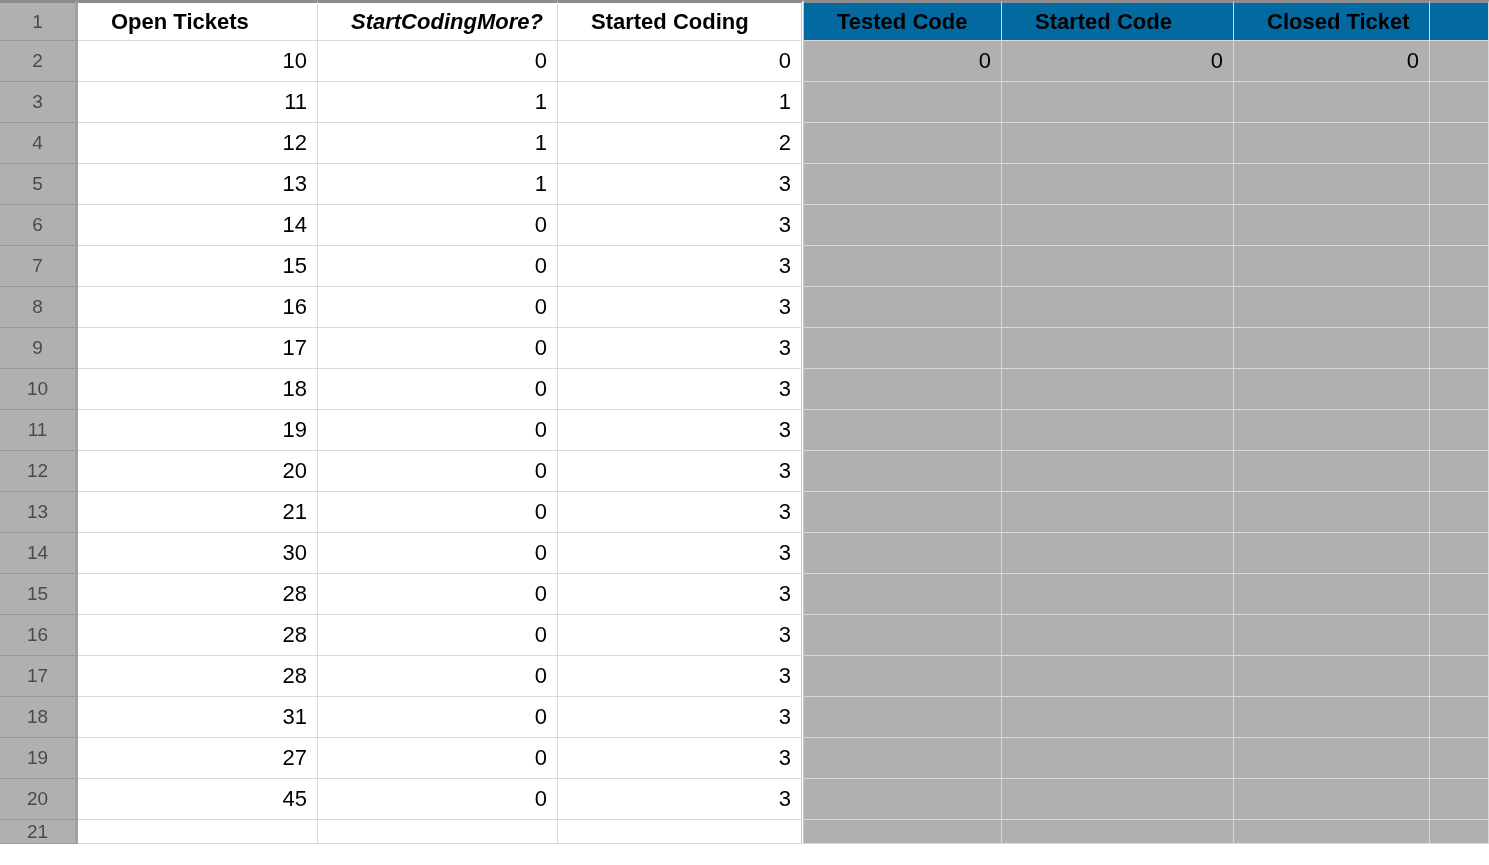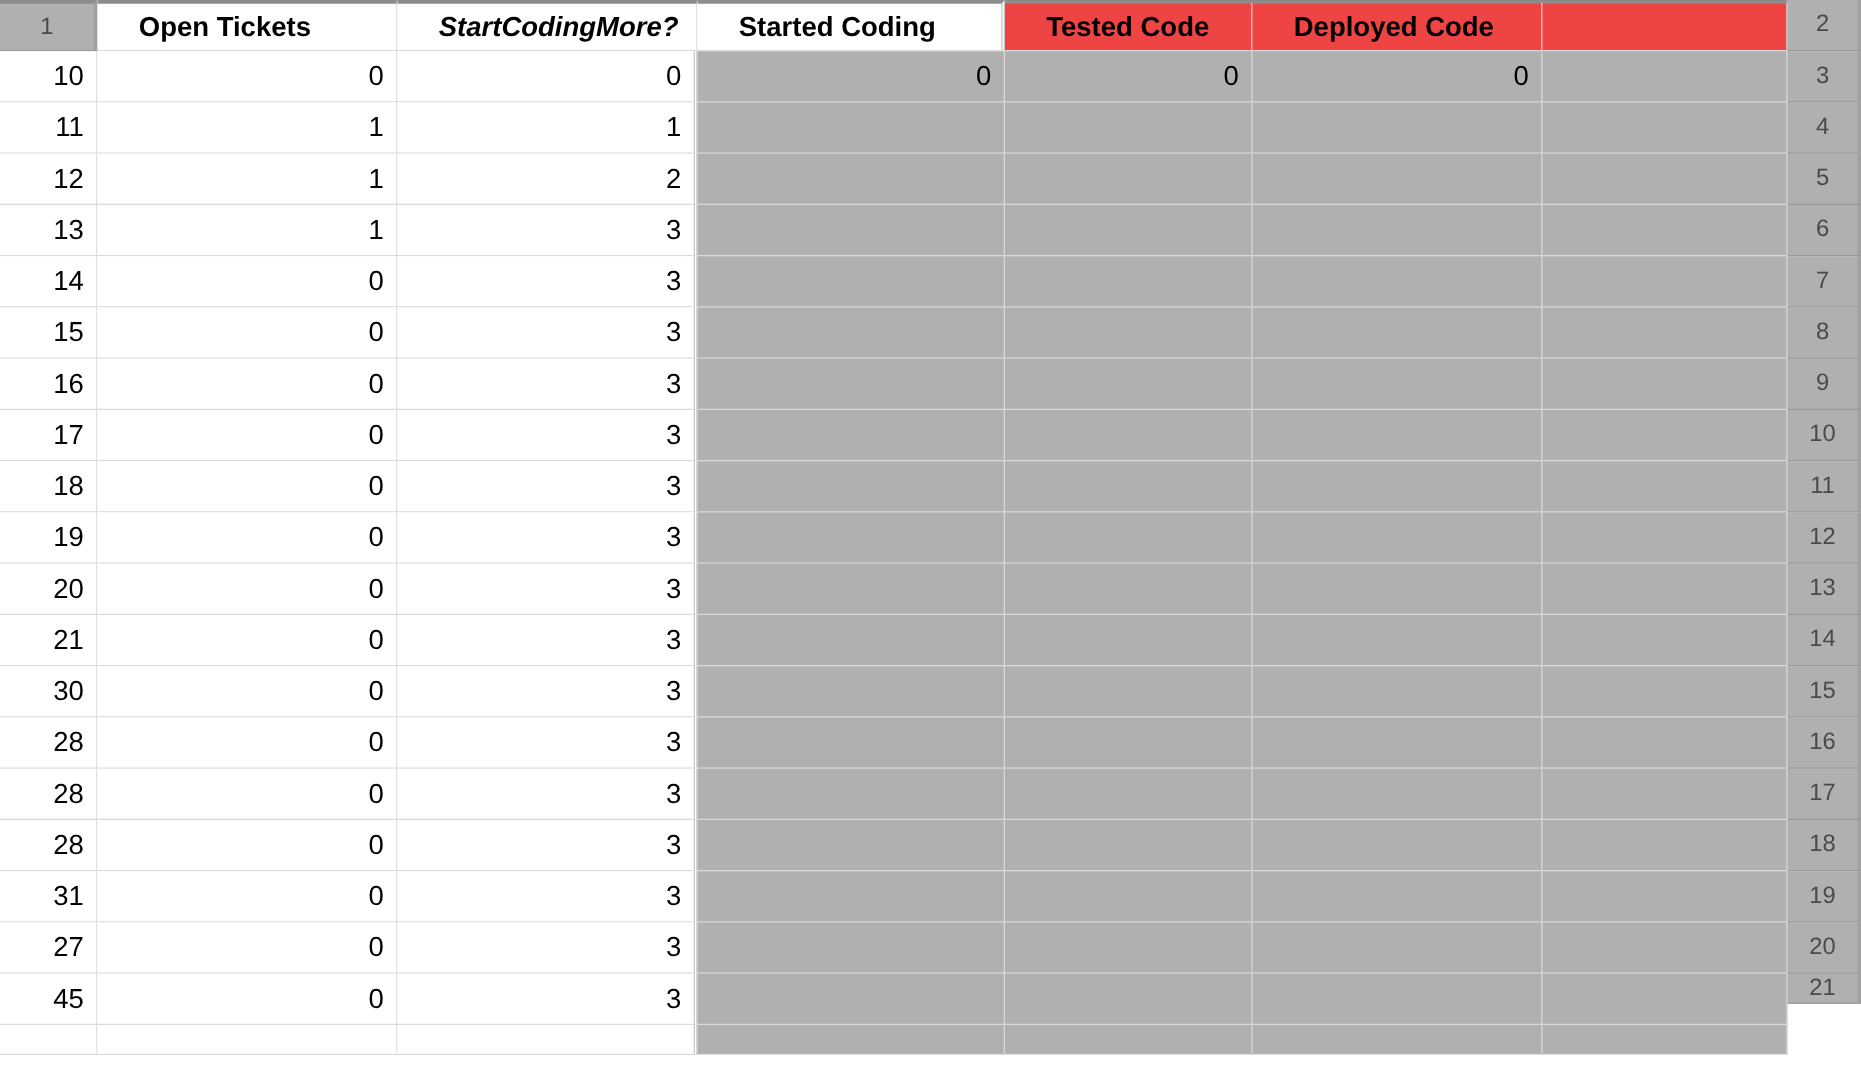--- a/index.html
+++ b/index.html
@@ -41,21 +41,21 @@
   }
   
   .colhdr {
     font-weight: bold;
     background: #ffffff;
     justify-content: flex-start;
     border-top: 3px solid #8c8c8c;
     padding-left: 33px;
   }
   .colhdr.italic { font-style: italic; }
-  .colhdr.shaded { background: #ef4444; }
+  .colhdr.shaded { background: #0369a1; }
   
   .data {
     justify-content: flex-end;
     background: #ffffff;
   }
   .data.shaded { background: #b0b0b0; }
   
   .edge-right { border-right: 3px double #c8c8c8; }
 </style>
 </head>
@@ -69,21 +69,24 @@
     <div class="cell colhdr italic">
       <span>StartCodingMore?</span>
     </div>
     <div class="cell colhdr edge-right">
       <span>Started Coding</span>
     </div>
     <div class="cell colhdr shaded">
       <span>Tested Code</span>
     </div>
     <div class="cell colhdr shaded">
-      <span>Deployed Code</span>
+      <span>Started Code</span>
+    </div>
+    <div class="cell colhdr shaded">
+      <span>Closed Ticket</span>
     </div>
     <div class="cell colhdr shaded"></div>
     <div class="cell rowhdr">2</div>
     <div class="cell data">
       <span>10</span>
     </div>
     <div class="cell data">
       <span>0</span>
     </div>
     <div class="cell data edge-right">

